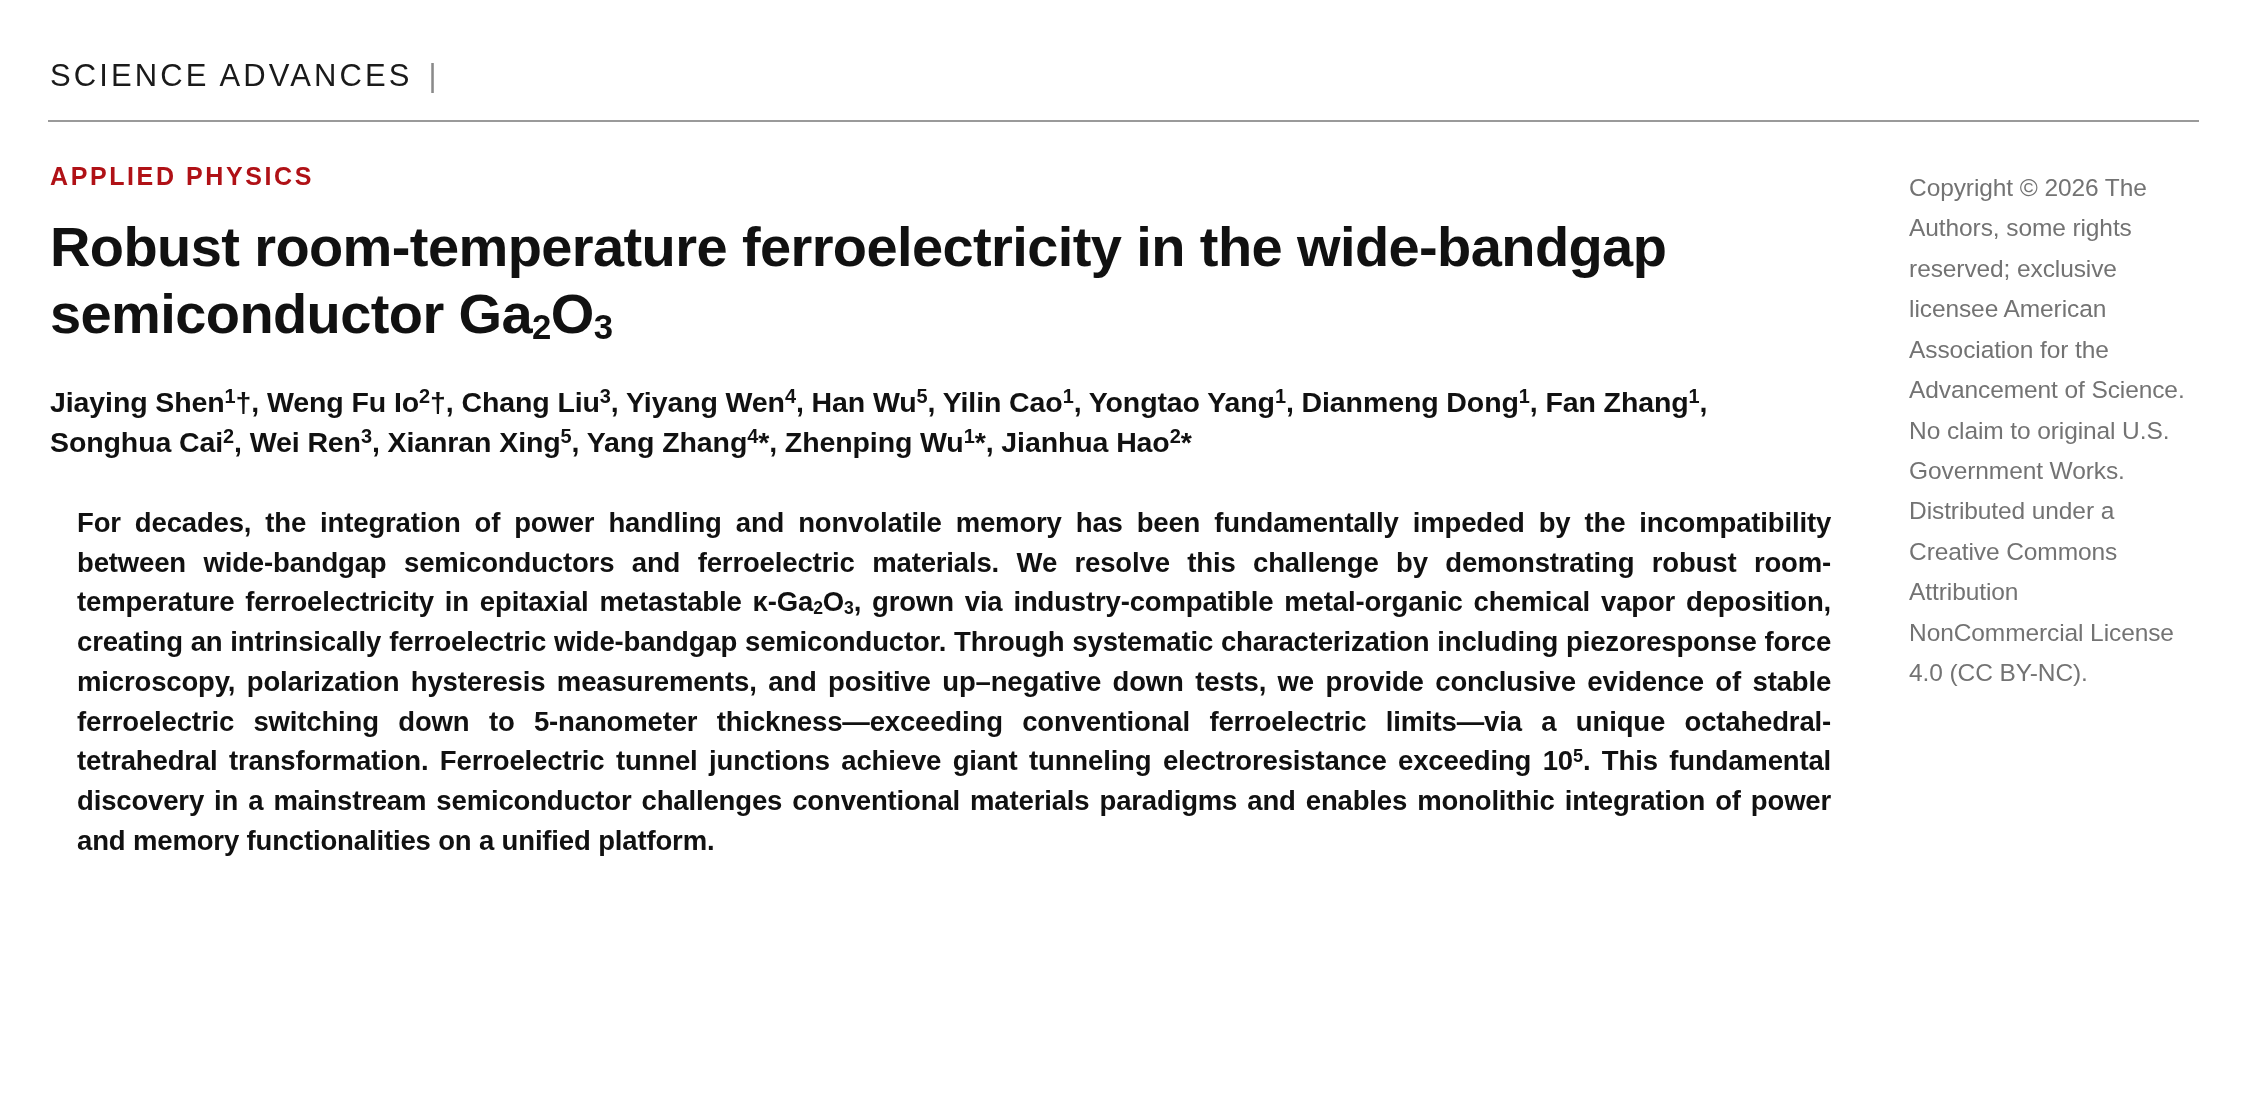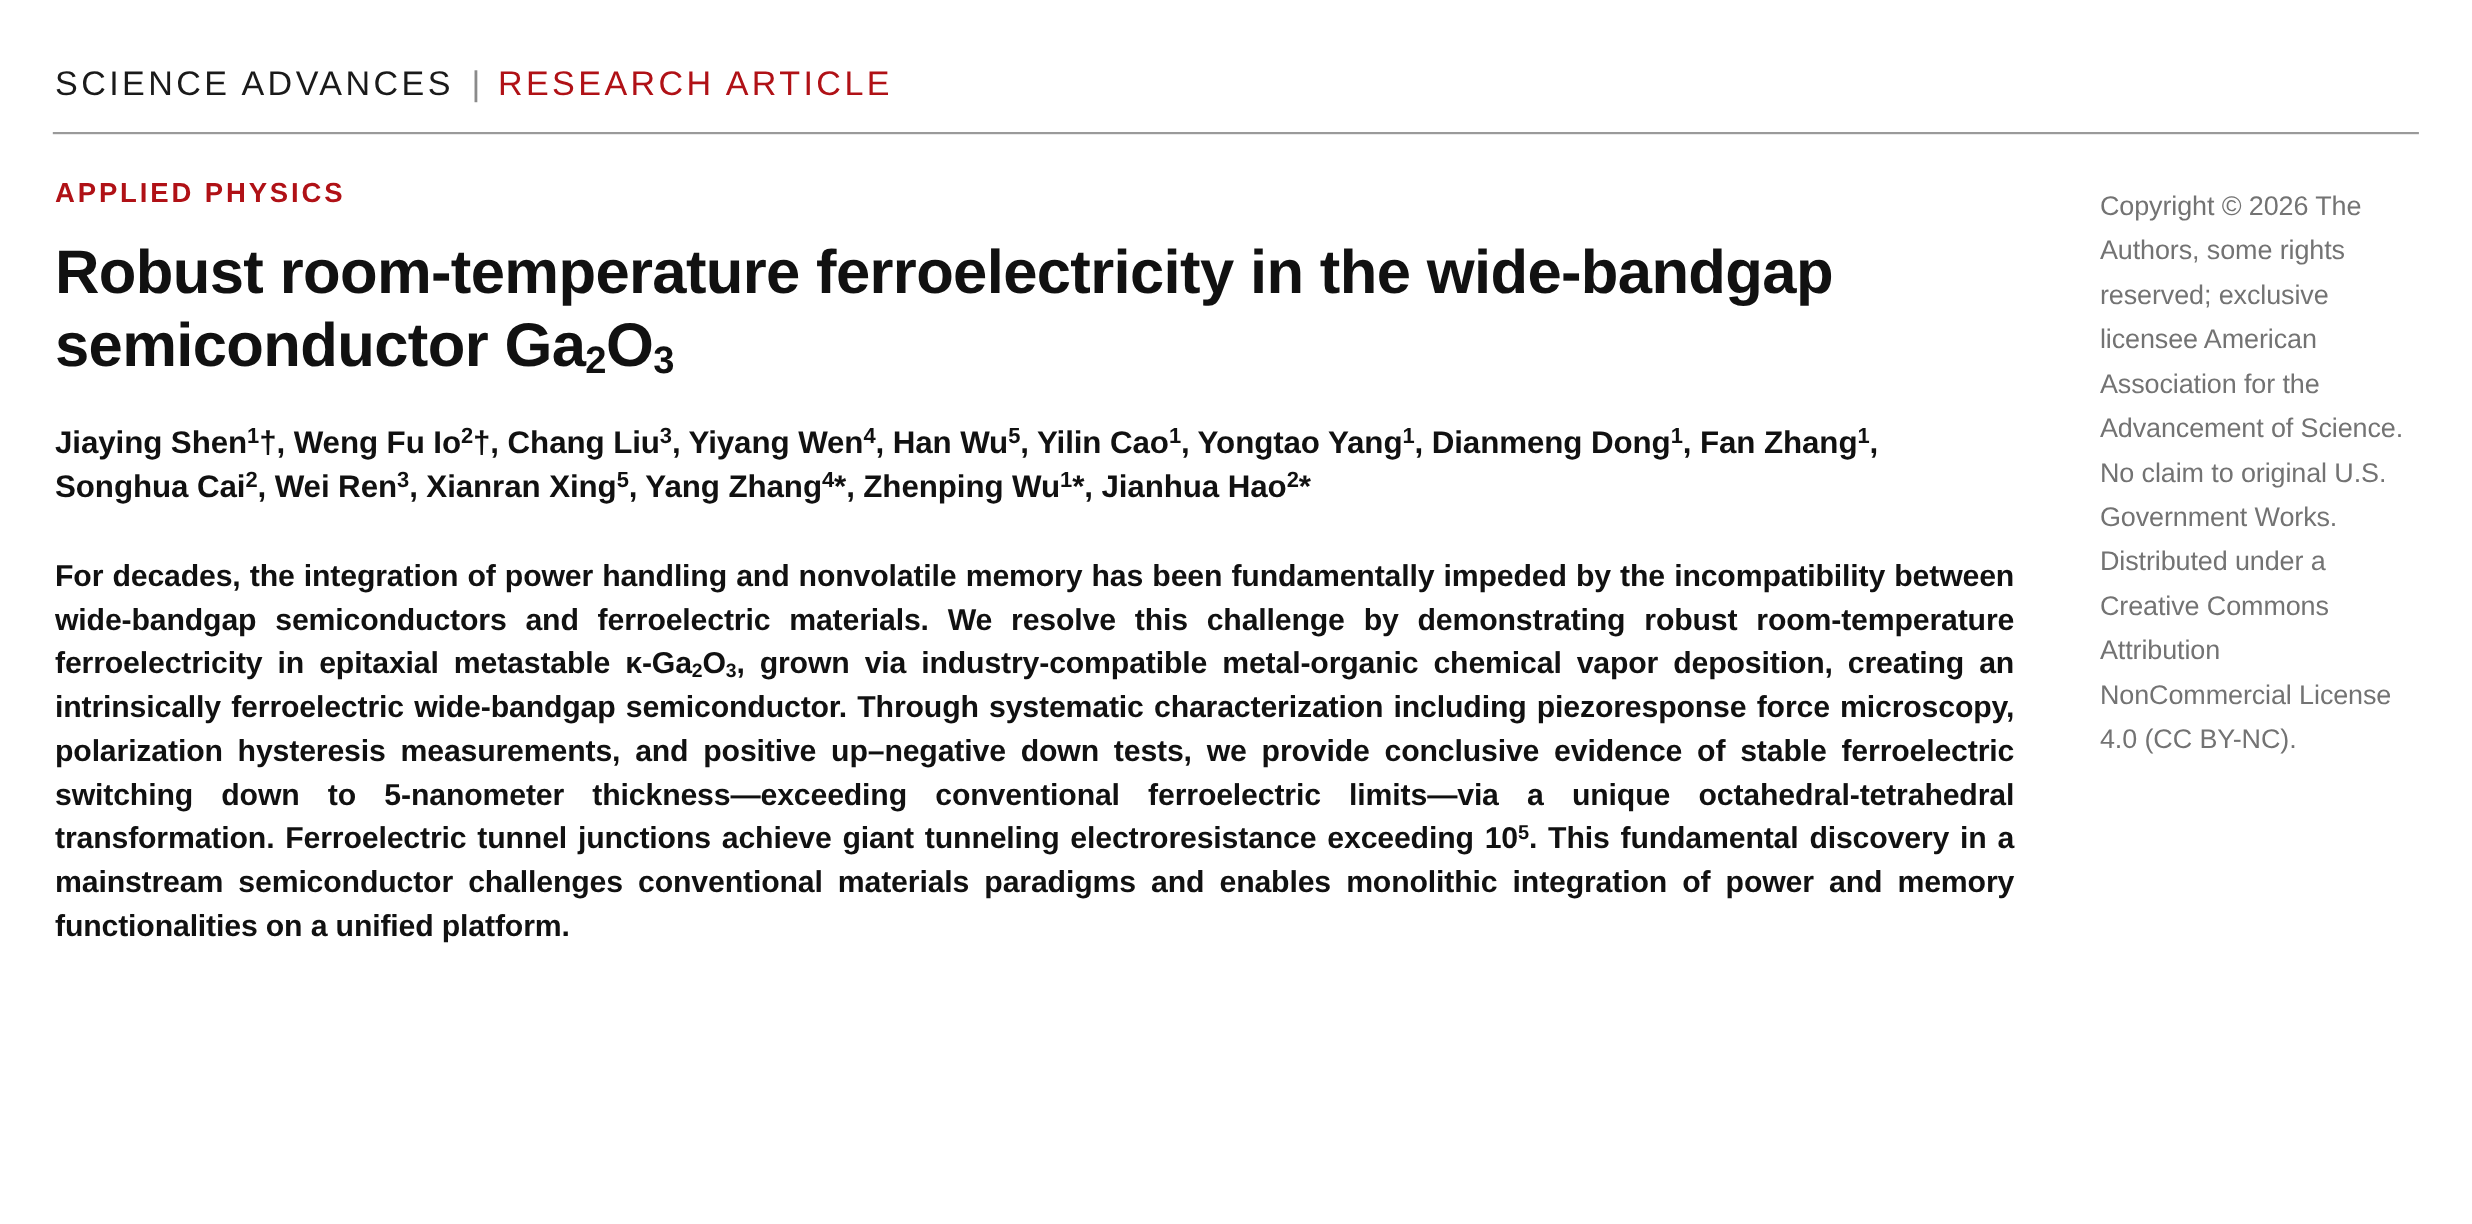--- a/index.html
+++ b/index.html
@@ -107,20 +107,21 @@
   }
 
   .abstract {
     font-size: 27.5px;
     line-height: 1.445;
     font-weight: 600;
     color: #111111;
     text-align: justify;
     max-width: 1835px;
     letter-spacing: -0.15px;
+    margin-left: 27px;
   }
   .abstract sub {
     font-size: 0.64em;
     vertical-align: -0.18em;
   }
   .abstract sup {
     font-size: 0.66em;
     vertical-align: 0.45em;
   }
 
@@ -133,21 +134,20 @@
   }
 </style>
 </head>
 <body>
 
 <div class="page">
 
   <div class="running-head">
     <span class="rh-journal">SCIENCE ADVANCES</span>
     <span class="rh-sep">|</span>
-    <span class="rh-type">RESEARCH ARTICLE</span>
   </div>
   <div class="rule"></div>
 
   <div class="content">
 
     <div class="main-col">
 
       <div class="section-label">APPLIED PHYSICS</div>
 
       <h1 class="title">

